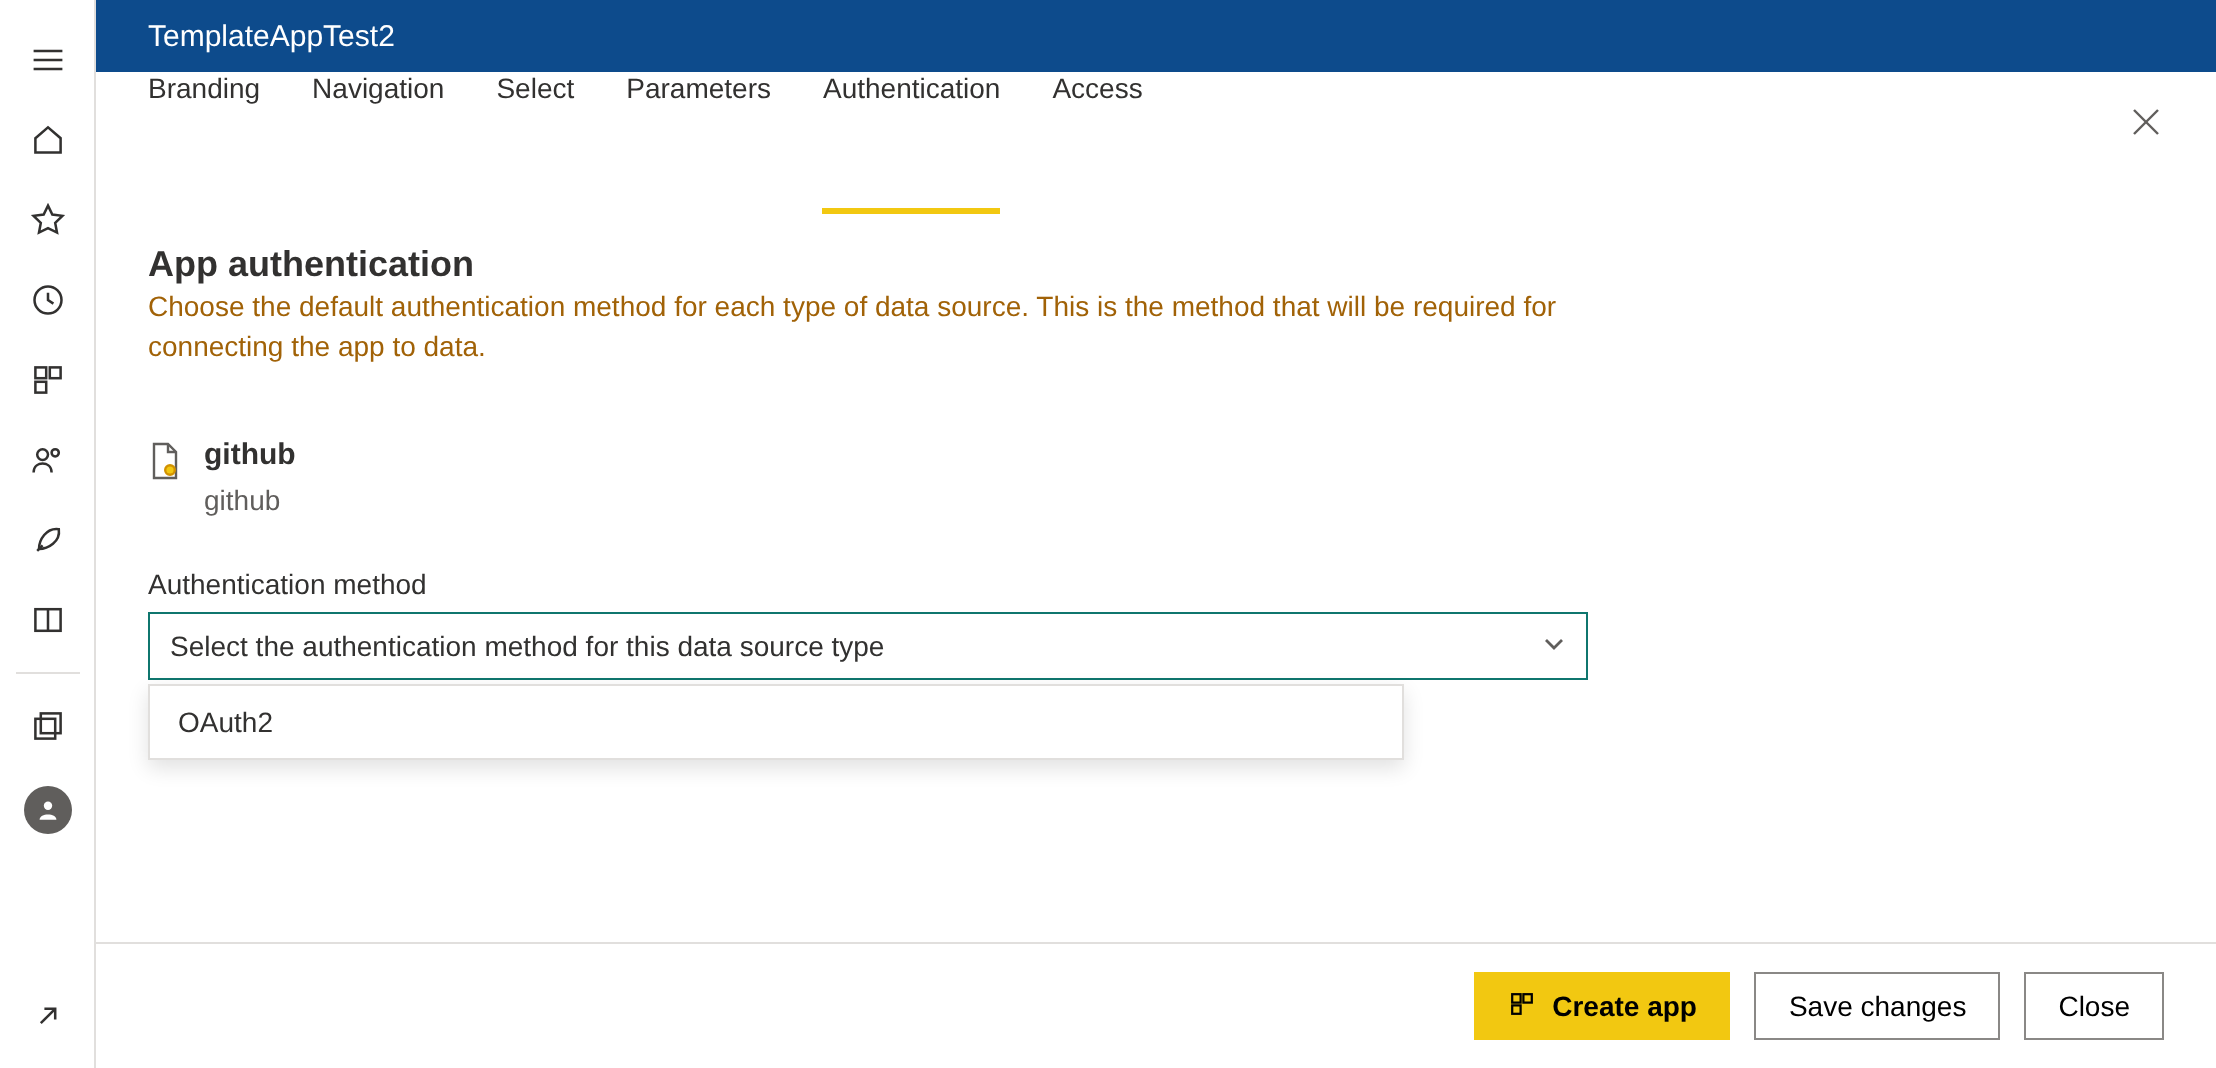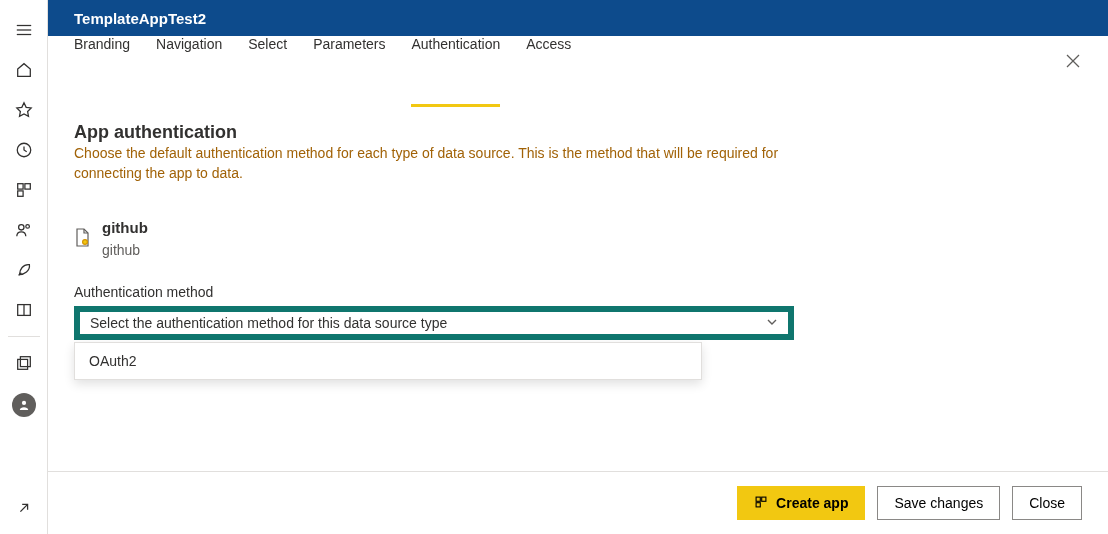--- a/index.html
+++ b/index.html
@@ -42,21 +42,21 @@
     }
     .left-rail .avatar svg{ width:14px; height:14px; }
     .main { flex: 1; display: flex; flex-direction: column; min-width: 0; }
     .titlebar {
       background: #0d4b8c;
       color: #fff;
       height: 36px;
       display: flex;
       align-items: center;
       padding: 0 26px;
-      font-weight: 700;
+      font-weight: 400;
       font-size: 15px;
     }
     .tabbar {
       display: flex;
       border-bottom: 1px solid #ffffff;
       padding: 0 26px;
       height: 56px;
       position: relative;
     }
     .tab {
@@ -93,28 +93,28 @@
       font-size: 18px;
       font-weight: 700;
       margin-bottom: 0;
     }
     .content p.desc {
       color: #a16207;
       line-height: 20px;
       max-width: 740px;
       margin-bottom: 36px;
     }
-    .ds-row { display: flex; align-items: center; margin-bottom: 26px; }
+    .ds-row { display: flex; align-items: flex-start; margin-bottom: 26px; }
     .ds-icon { margin-right: 12px; margin-top:2px;}
     .ds-title { font-weight: 600; font-size: 15px; }
     .ds-sub { color: #605e5c; font-size: 14px; margin-top: 6px; }
     .field-label { font-size: 14px; margin-bottom: 6px; display:block; }
     .select-box {
       width: 720px;
-      border: 6px solid #0f766e;
+      border: 1px solid #0f766e;
       height: 34px;
       padding: 0 10px;
       display: flex;
       align-items: center;
       justify-content: space-between;
       cursor: pointer;
       color: #323130;
       background:#fff;
     }
     .select-box .chev { color:#605e5c; }

